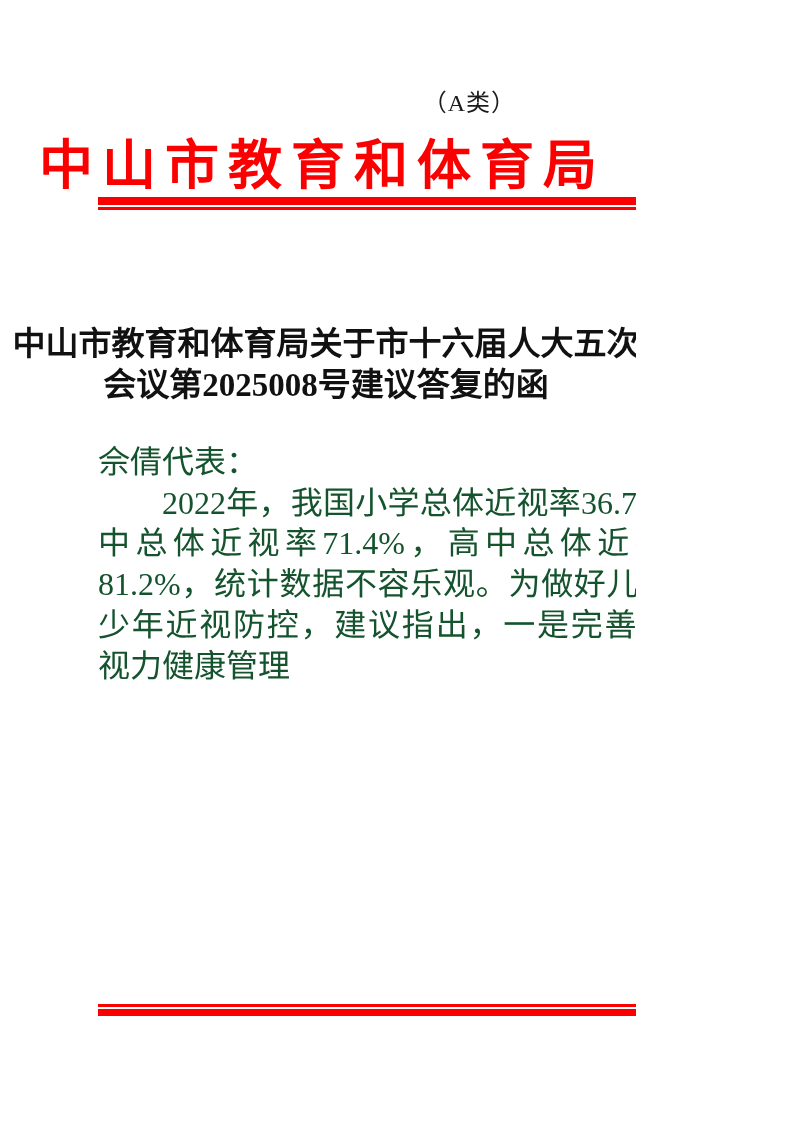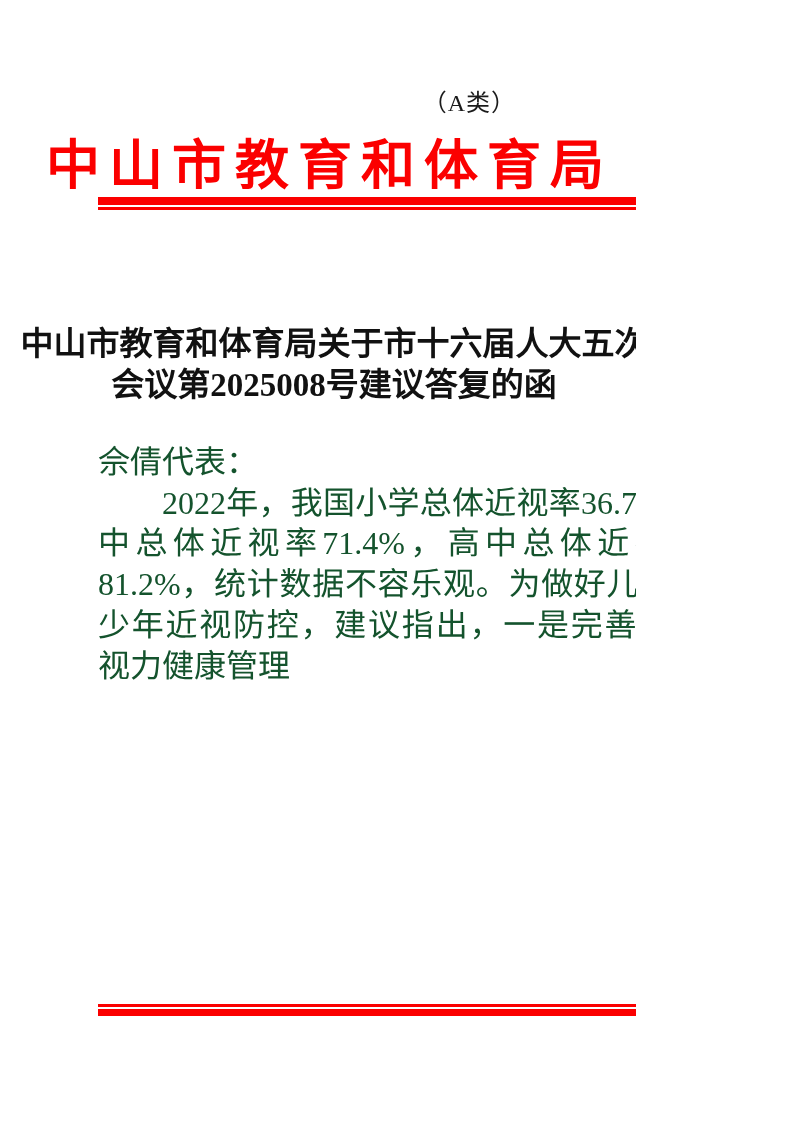--- a/index.html
+++ b/index.html
@@ -24,21 +24,21 @@
     font-size: 24px;
     color: #1b1b1b;
     letter-spacing: 1px;
     white-space: nowrap;
   }
 
   
   .agency-name {
     position: absolute;
     top: 121px;
-    left: 7px;
+    left: 0;
     width: 100%;
     text-align: center;
     color: #fb0000;
     font-size: 54px;
     font-weight: bold;
     letter-spacing: 9px;
     text-indent: 9px;
     white-space: nowrap;
     font-family: "Liberation Serif", "DejaVu Serif", serif;
   }
@@ -65,21 +65,21 @@
     font-size: 23px;
     color: #1b1b1b;
     letter-spacing: 2px;
     white-space: nowrap;
   }
 
   
   .doc-title {
     position: absolute;
     top: 324px;
-    left: 16px;
+    left: 8px;
     width: 100%;
     text-align: center;
     font-size: 33px;
     line-height: 41px;
     font-weight: bold;
     color: #111111;
     font-family: "Liberation Serif", "DejaVu Serif", serif;
   }
 
   

